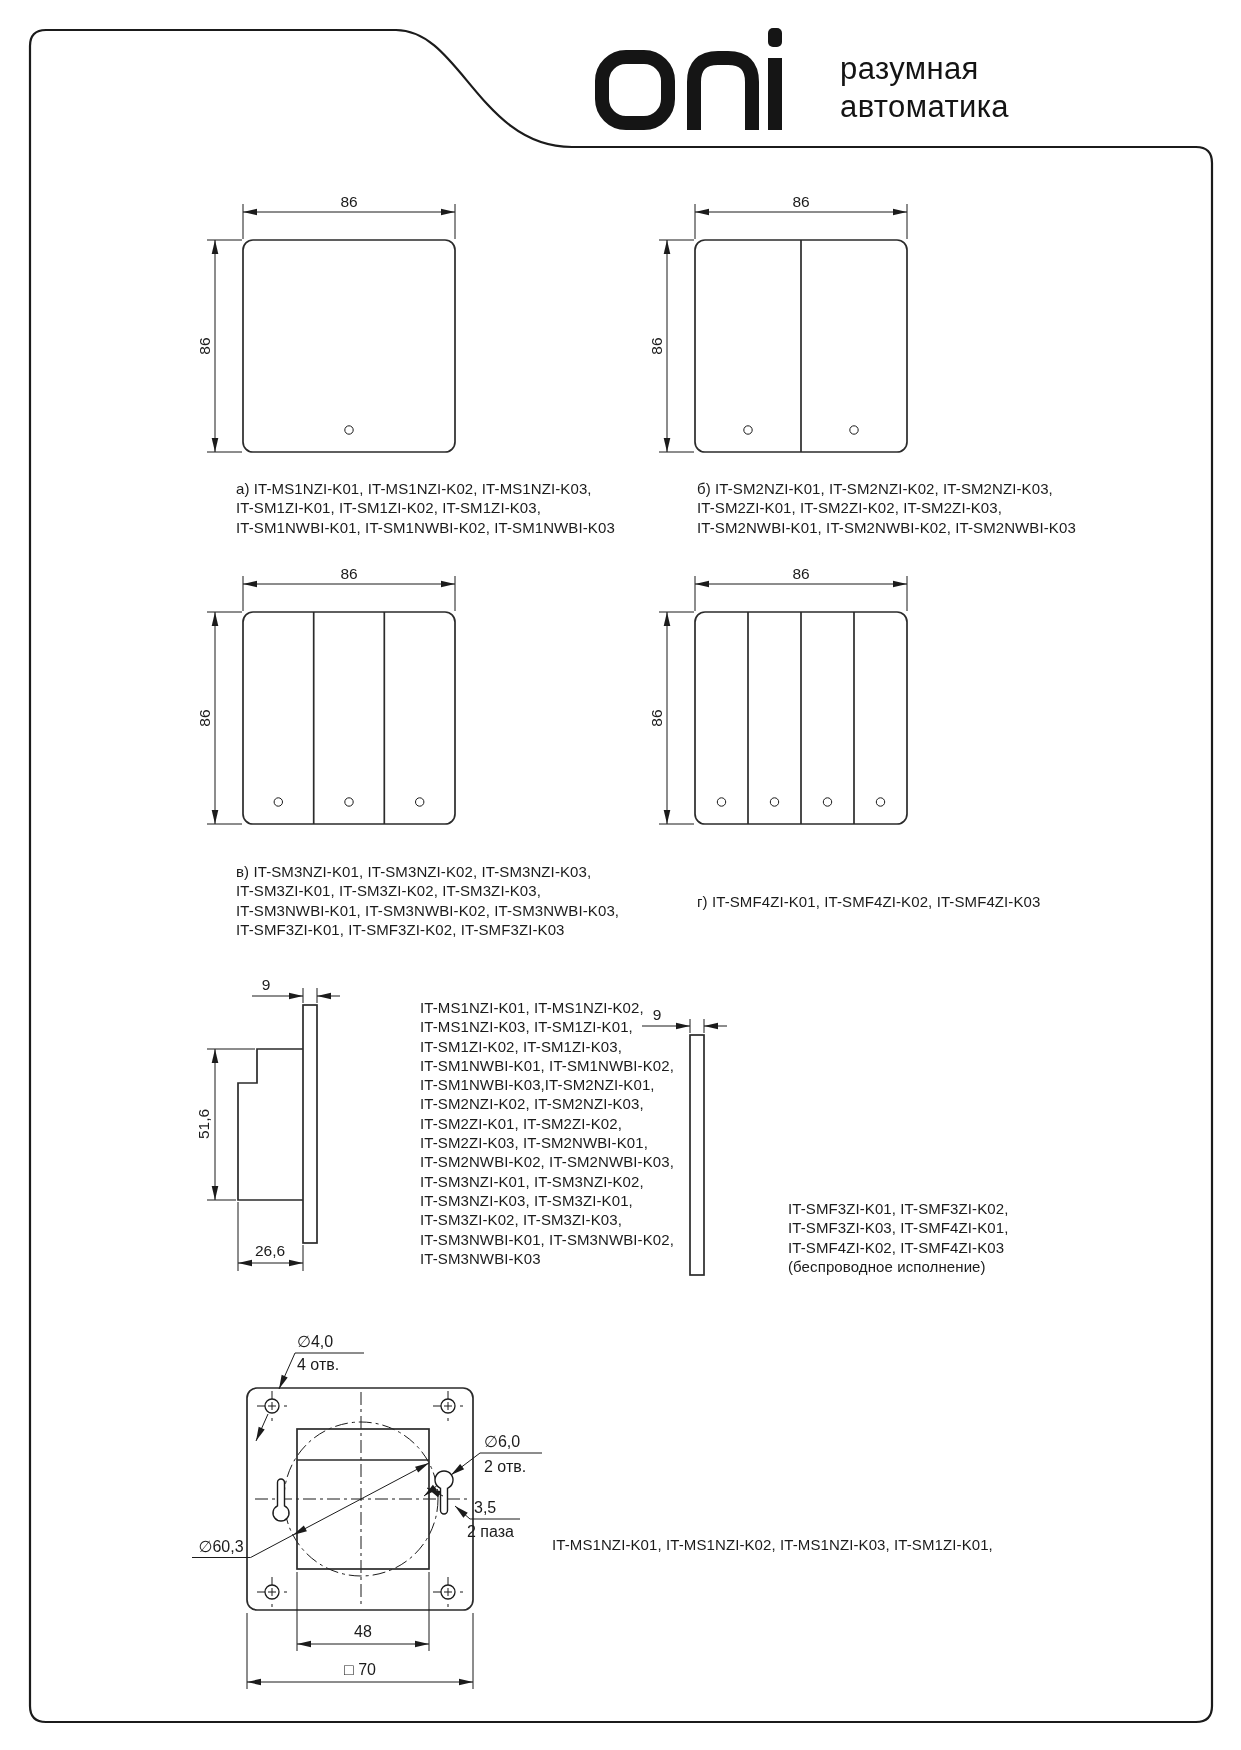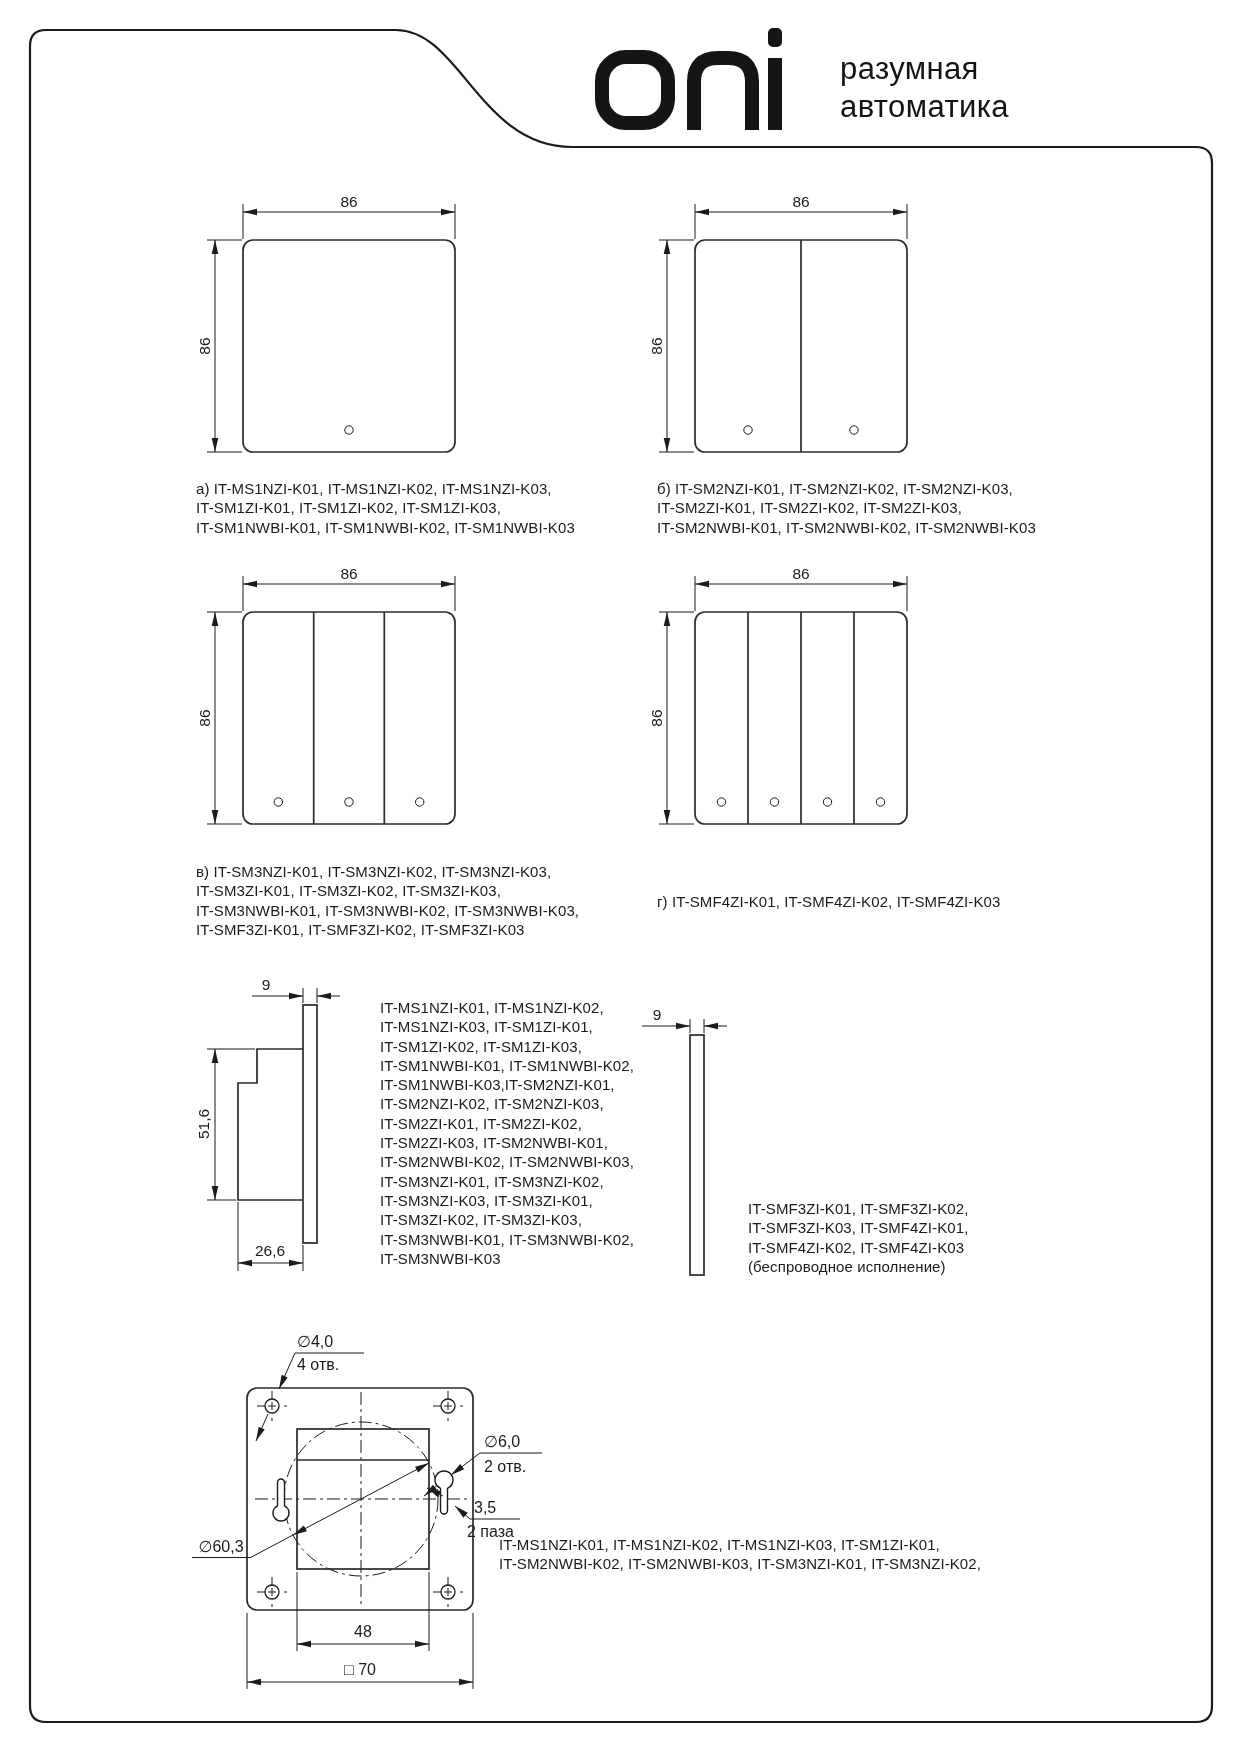--- a/index.html
+++ b/index.html
@@ -9,21 +9,21 @@
   svg text{fill:#1b1b1b;font-family:"Liberation Sans","DejaVu Sans",sans-serif;}
   .dim{font-size:15.5px;}
   .dimb{font-size:16px;}
   .shape{fill:none;stroke:#2b2b2b;stroke-width:1.7;}
   .thin{fill:none;stroke:#1b1b1b;stroke-width:1;}
   .dimline{fill:none;stroke:#1b1b1b;stroke-width:1;}
   .cl{fill:none;stroke:#1b1b1b;stroke-width:1;stroke-dasharray:13 4 3 4;}
   .hole{fill:#fff;stroke:#1b1b1b;stroke-width:1.3;}
   .key{fill:#fff;stroke:#1b1b1b;stroke-width:1.4;}
   .txt{position:absolute;font-size:15px;line-height:19.3px;letter-spacing:0.1px;color:#1b1b1b;}
-  .txt div{white-space:nowrap;}
+  .txt div{white-space:nowrap;margin-left:40px;}
   .tagline{position:absolute;left:820px;top:50px;font-size:31px;line-height:37.5px;
            letter-spacing:0.4px;color:#141414;margin-left:20px;}
 </style>
 </head>
 <body>
 
 <svg width="1241" height="1750" viewBox="0 0 1241 1750">
   <defs>
     <marker id="arr" markerWidth="16" markerHeight="10" refX="0" refY="0" viewBox="-15 -5 16 10" orient="auto-start-reverse" markerUnits="userSpaceOnUse">
       <path d="M0,0 L-14,-3.3 L-14,3.3 Z" fill="#1b1b1b"></path>
@@ -244,16 +244,15 @@
   <div>IT-SM3NWBI-K03</div>
 </div>
 
 <div class="txt" style="left:748px;top:1199px">
   <div>IT-SMF3ZI-K01, IT-SMF3ZI-K02,</div>
   <div>IT-SMF3ZI-K03, IT-SMF4ZI-K01,</div>
   <div>IT-SMF4ZI-K02, IT-SMF4ZI-K03</div>
   <div>(беспроводное исполнение)</div>
 </div>
 
-<div class="txt" style="left:499px;top:1535px">
+<div class="txt" style="left:512px;top:1535px">
   <div>IT-MS1NZI-K01, IT-MS1NZI-K02, IT-MS1NZI-K03, IT-SM1ZI-K01,</div>
-  <div>IT-SM2NWBI-K02, IT-SM2NWBI-K03, IT-SM3NZI-K01, IT-SM3NZI-K02,</div>
 </div>
 
 </body></html>

